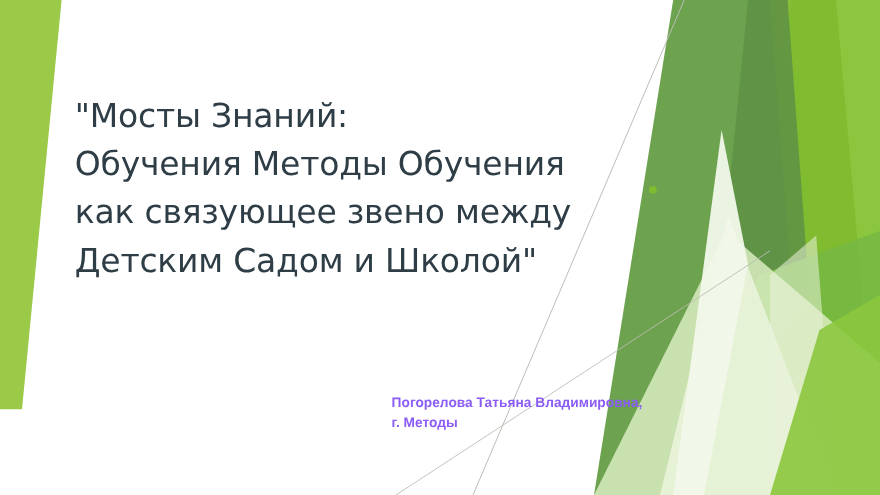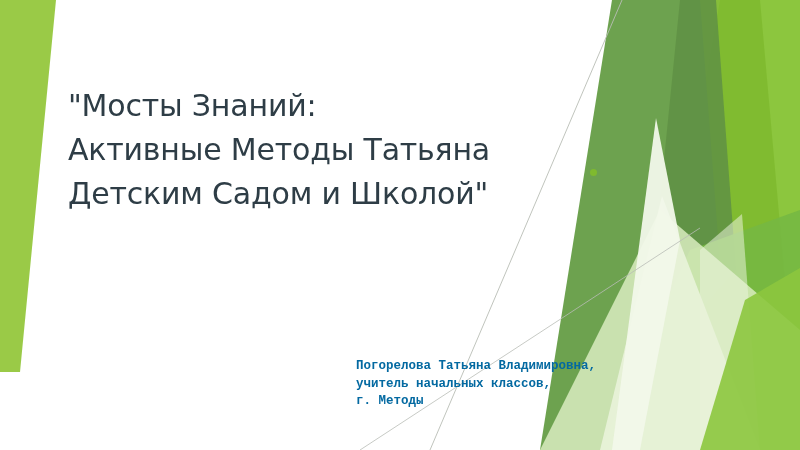--- a/index.html
+++ b/index.html
@@ -50,25 +50,25 @@
     background: #7fba2f;
     z-index: 6;
   }
   #subtitle-block {
     position: absolute;
     left: 356px;
     top: 358px;
     z-index: 5;
   }
   .subtitle-line {
-    font-family: Liberation Mono, monospace;
+    font-family: Liberation Sans, sans-serif;
     font-size: 12.5px;
     line-height: 17.5px;
     font-weight: 700;
-    color: #0369a1;
+    color: #8b5cf6;
     white-space: nowrap;
   }
 </style>
 </head>
 <body>
 
 <div id="slide">
 
   <svg id="decor-svg" viewBox="0 0 800 450" preserveAspectRatio="none">
 
@@ -97,25 +97,25 @@
     <polygon points="745,300 800,268 800,450 700,450" fill="#8cc63e" opacity="0.9"></polygon>
 
     <line x1="622" y1="0" x2="430" y2="450" stroke="#b9bdb6" stroke-width="0.9"></line>
 
     <line x1="700" y1="228" x2="360" y2="450" stroke="#b9bdb6" stroke-width="0.8"></line>
 
   </svg>
 
   <div id="title-block">
     <div class="title-line">"Мосты Знаний:</div>
-    <div class="title-line">Активные Методы Татьяна</div>
+    <div class="title-line">Обучения Методы Обучения</div>
+    <div class="title-line">как связующее звено между</div>
     <div class="title-line">Детским Садом и Школой"</div>
   </div>
 
   <div id="bullet-dot"></div>
 
   <div id="subtitle-block">
     <div class="subtitle-line">Погорелова Татьяна Владимировна,</div>
-    <div class="subtitle-line">учитель начальных классов,</div>
     <div class="subtitle-line">г. Методы</div>
   </div>
 
 </div>
 
 </body></html>

